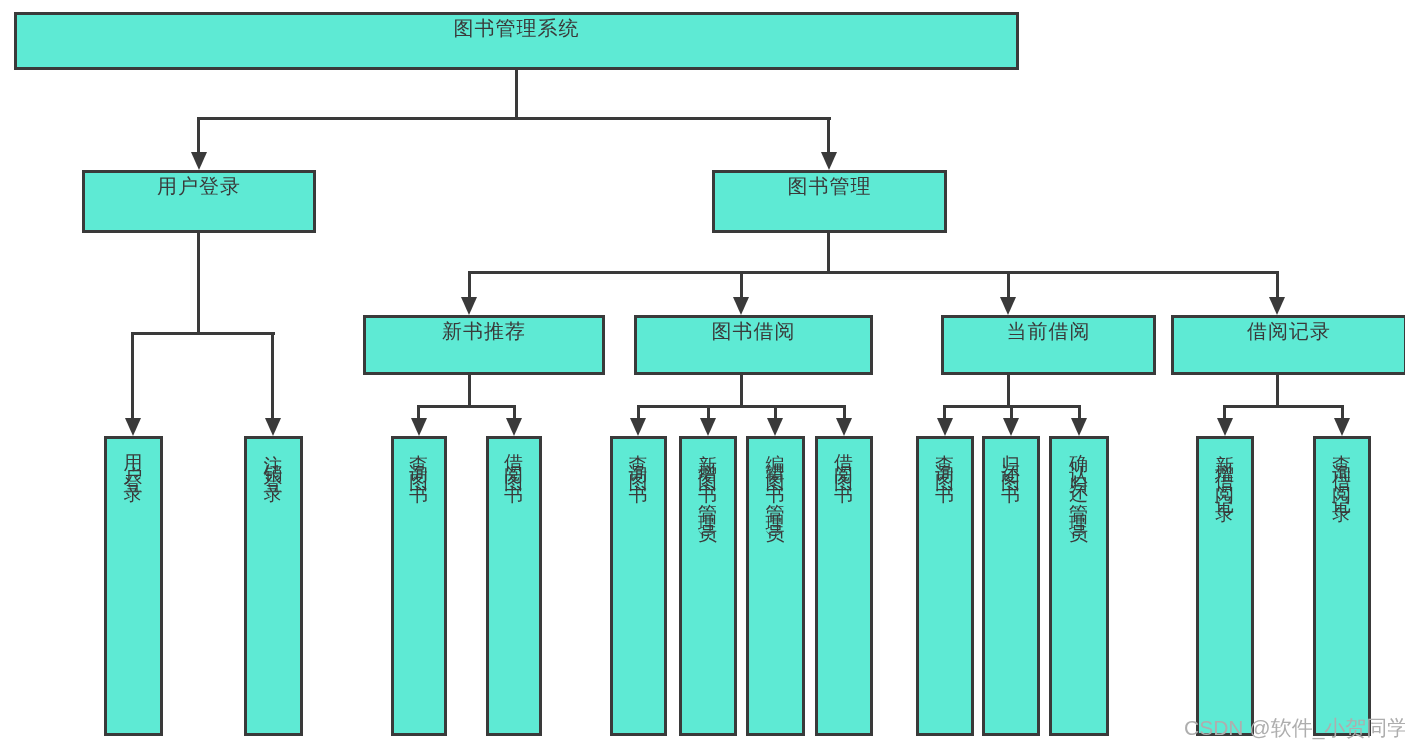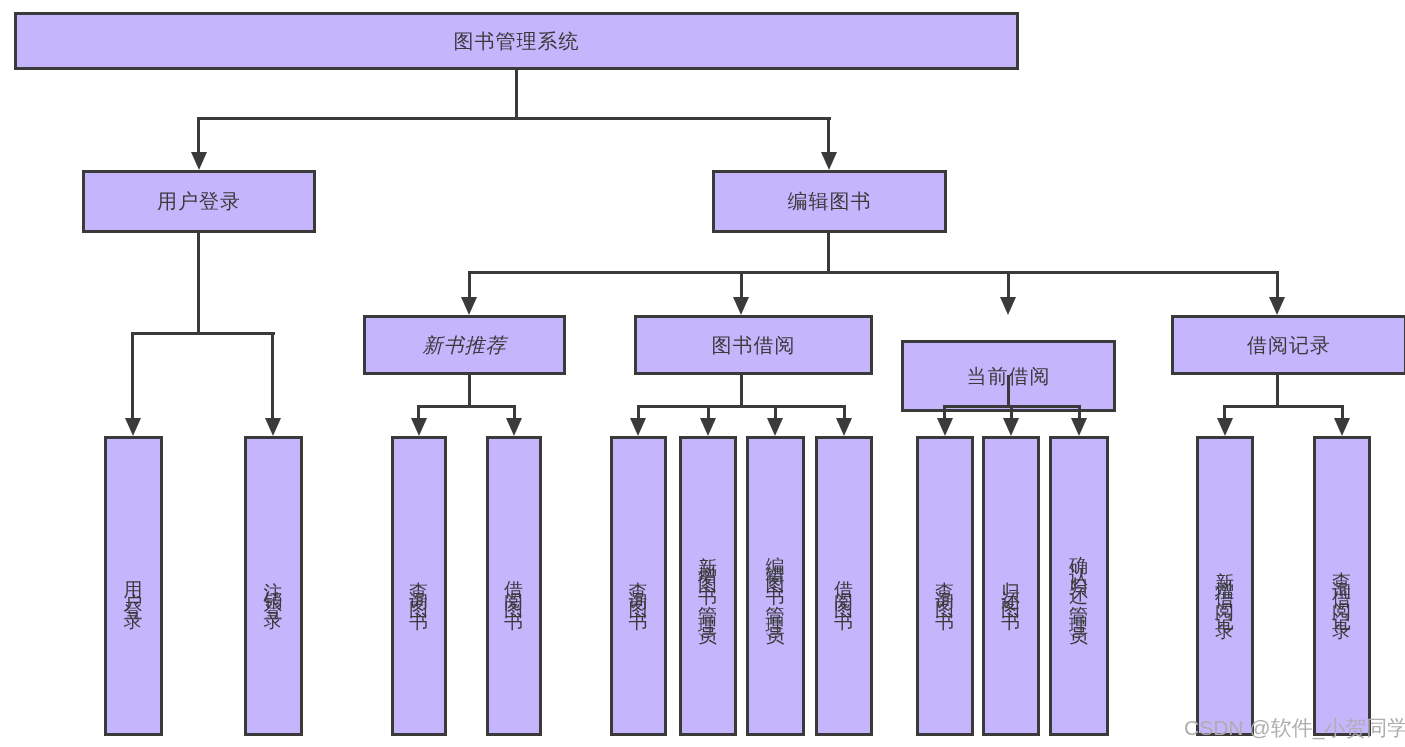--- a/index.html
+++ b/index.html
@@ -10,23 +10,22 @@
   #canvas {
     position: relative;
     width: 1405px; height: 747px;
     background: var(--bg, #fff);
     overflow: hidden;
   }
   .box {
     position: absolute;
     box-sizing: border-box;
     border: 3px solid var(--line, #3a3a3a);
-    background: #c4b5fd;
+    background: #5eead4;
     display: flex;
-    align-items: center;
     justify-content: center;
     color: var(--text, #3a3a3a);
   }
   .box.h span {
     font-size: 20px;
     letter-spacing: 1px;
     white-space: nowrap;
   }
   .box.v span {
     writing-mode: vertical-rl;
@@ -62,30 +61,30 @@
 <div id="canvas">
 
   <div class="box h" style="left:14px; top:12px; width:1005px; height:58px;">
     <span>图书管理系统</span>
   </div>
 
   <div class="box h" style="left:82px; top:170px; width:234px; height:63px;">
     <span>用户登录</span>
   </div>
   <div class="box h" style="left:712px; top:170px; width:235px; height:63px;">
-    <span>编辑图书</span>
+    <span>图书管理</span>
   </div>
 
-  <div class="box h" style="left:363px; top:315px; width:203px; height:60px;font-style:italic;">
+  <div class="box h" style="left:363px; top:315px; width:242px; height:60px;">
     <span>新书推荐</span>
   </div>
   <div class="box h" style="left:634px; top:315px; width:239px; height:60px;">
     <span>图书借阅</span>
   </div>
-  <div class="box h" style="left:901px; top:315px; width:215px; height:72px;margin-top:25px;">
+  <div class="box h" style="left:941px; top:315px; width:215px; height:60px;">
     <span>当前借阅</span>
   </div>
   <div class="box h" style="left:1171px; top:315px; width:236px; height:60px;">
     <span>借阅记录</span>
   </div>
 
   <div class="box v" style="left:104px; top:436px; width:59px; height:300px;">
     <span>用户登录</span>
   </div>
   <div class="box v" style="left:244px; top:436px; width:59px; height:300px;">

